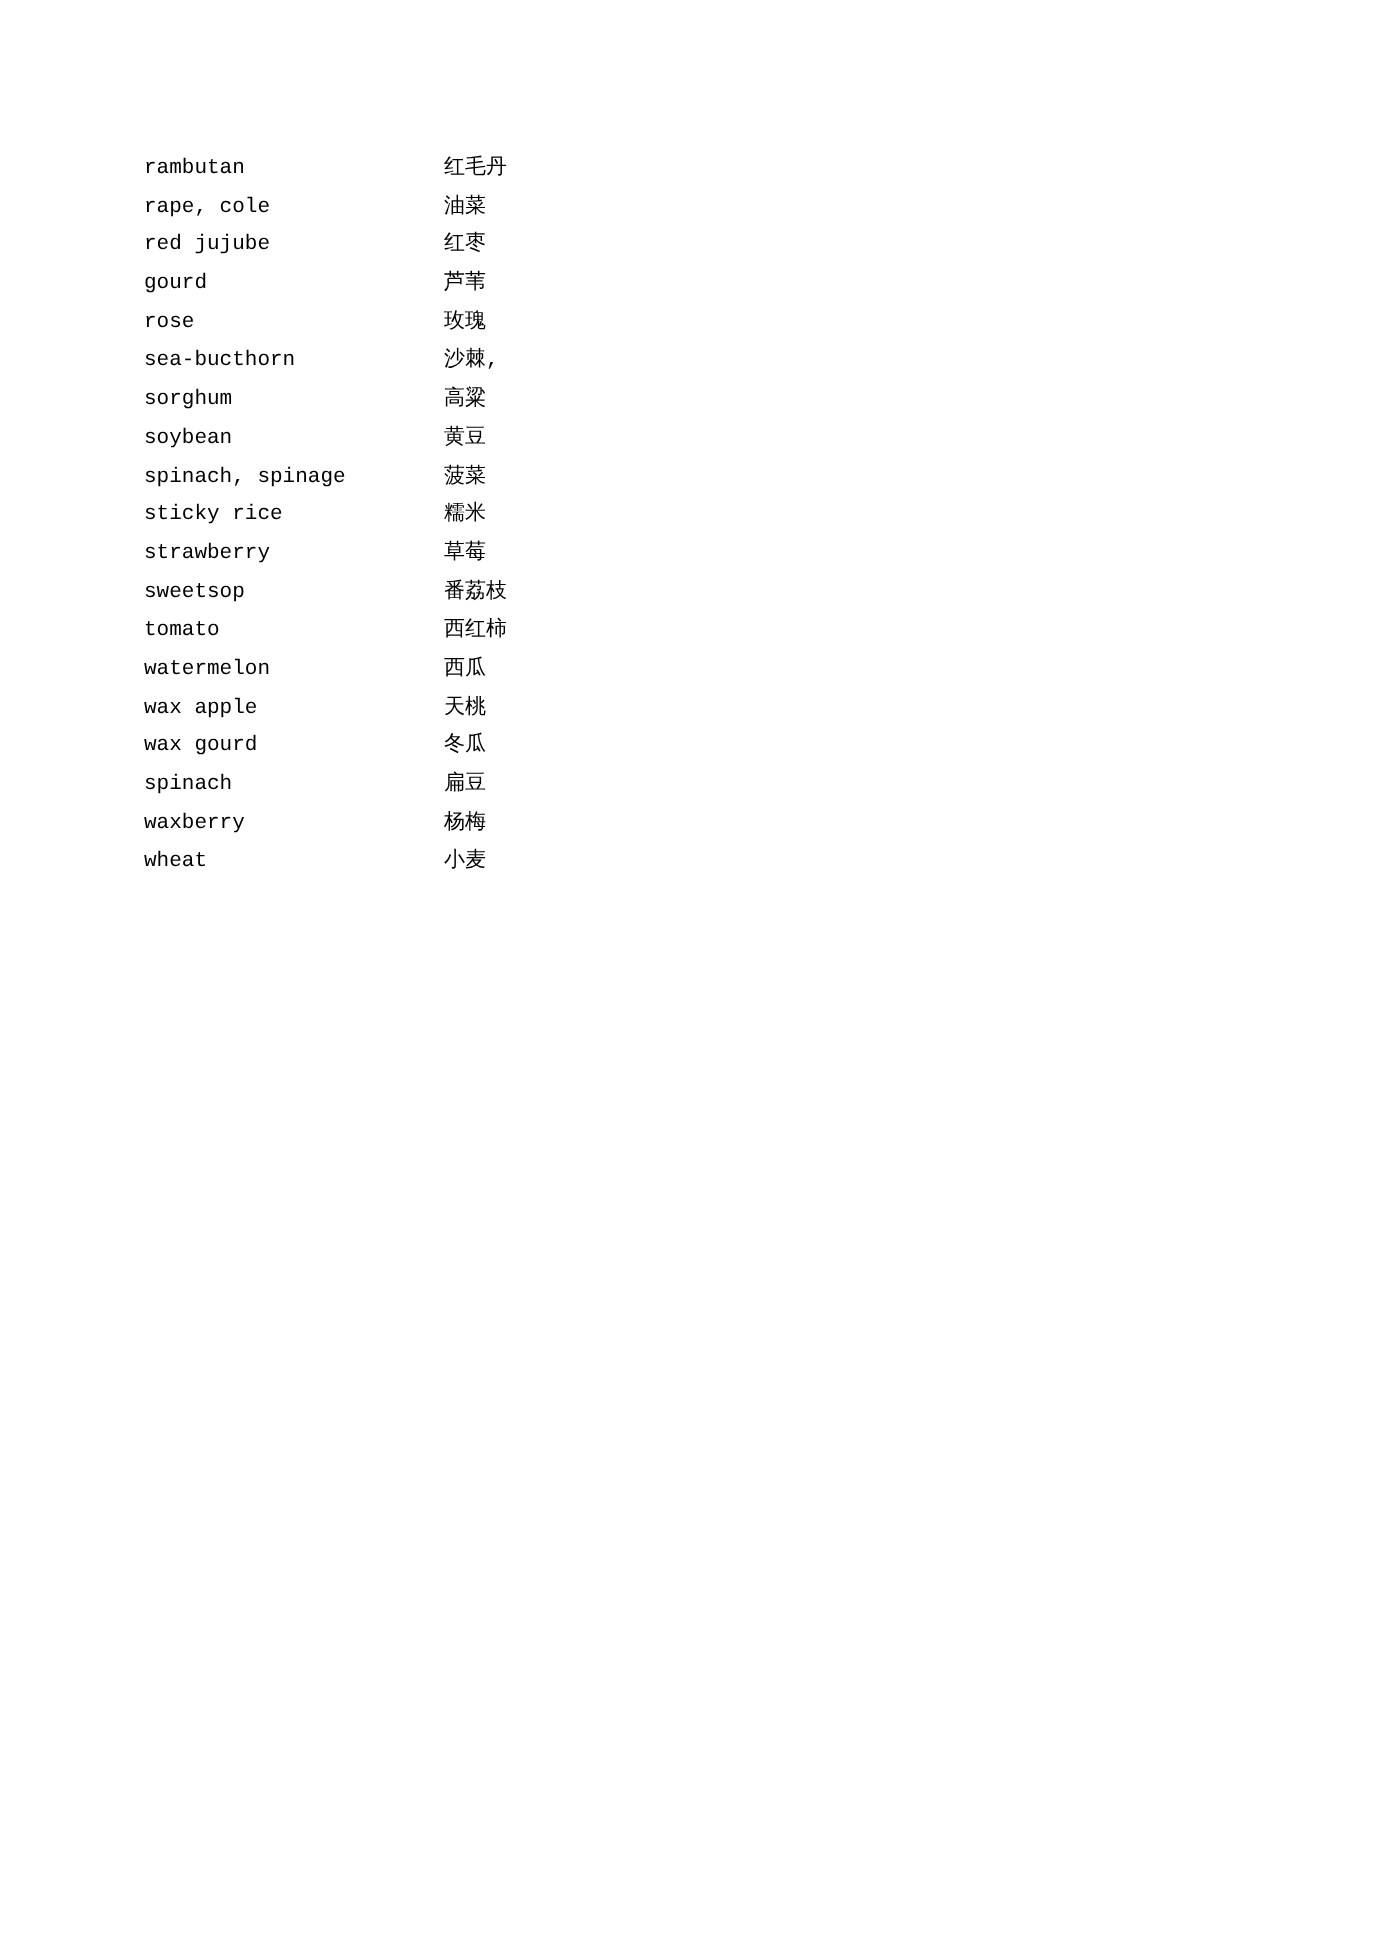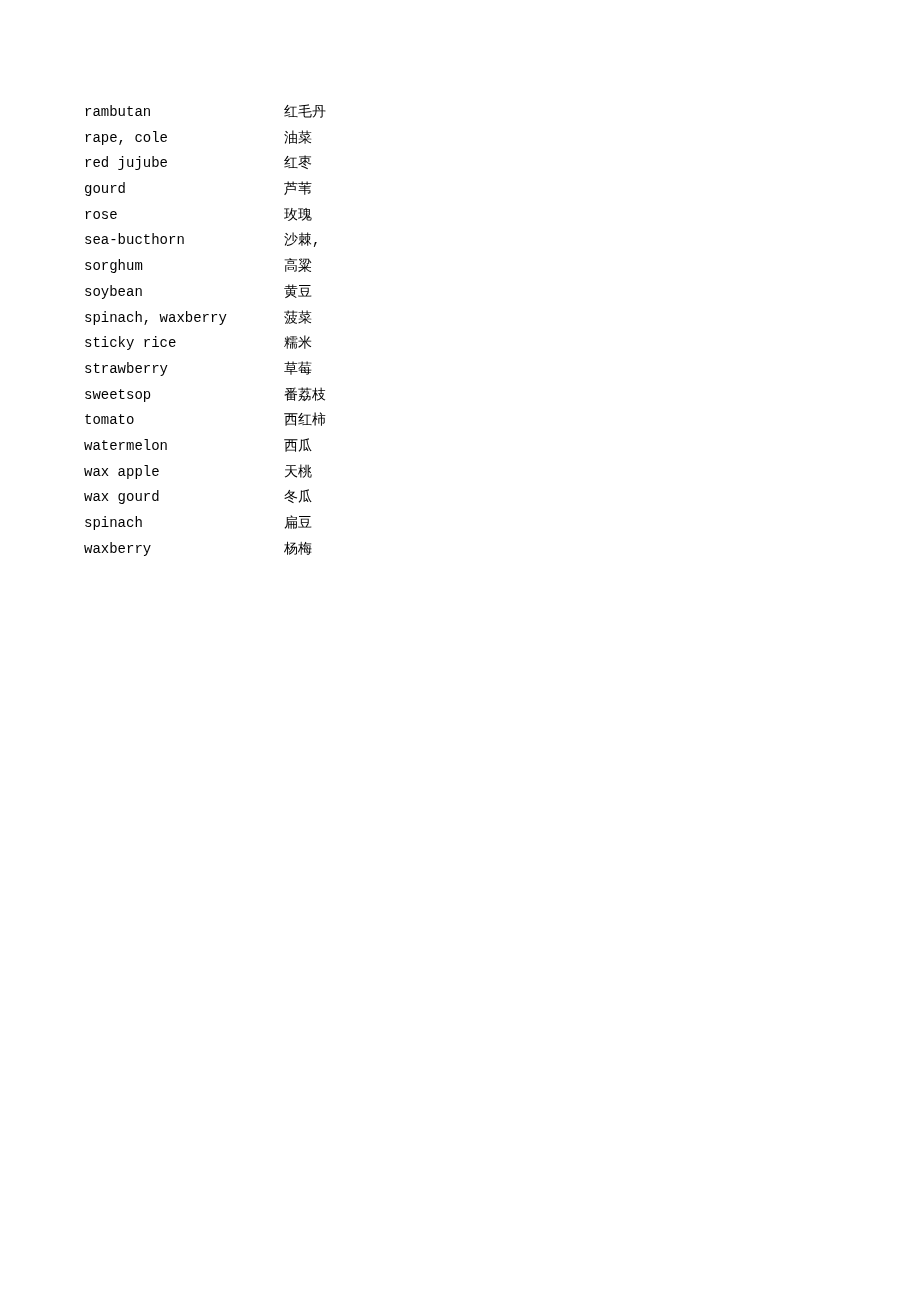--- a/index.html
+++ b/index.html
@@ -16,20 +16,21 @@
       font-size: 14px;
       color: #000000;
     }
 
     .content {
       padding: 100px 0 0 84px;
     }
 
     .vocab-table {
       border-collapse: collapse;
+      margin-left: 12px;
     }
 
     .vocab-table tr td {
       padding: 2px 0;
       vertical-align: top;
       line-height: 1.55;
     }
 
     .vocab-table tr td.english {
       width: 200px;
@@ -72,21 +73,21 @@
         </tr>
         <tr>
           <td class="english">sorghum</td>
           <td class="chinese">高粱</td>
         </tr>
         <tr>
           <td class="english">soybean</td>
           <td class="chinese">黄豆</td>
         </tr>
         <tr>
-          <td class="english">spinach, waxberry</td>
+          <td class="english">spinach, spinage</td>
           <td class="chinese">菠菜</td>
         </tr>
         <tr>
           <td class="english">sticky rice</td>
           <td class="chinese">糯米</td>
         </tr>
         <tr>
           <td class="english">strawberry</td>
           <td class="chinese">草莓</td>
         </tr>
@@ -111,15 +112,19 @@
           <td class="chinese">冬瓜</td>
         </tr>
         <tr>
           <td class="english">spinach</td>
           <td class="chinese">扁豆</td>
         </tr>
         <tr>
           <td class="english">waxberry</td>
           <td class="chinese">杨梅</td>
         </tr>
+        <tr>
+          <td class="english">wheat</td>
+          <td class="chinese">小麦</td>
+        </tr>
       </tbody>
   </table>
 </div>
 
 </body></html>

